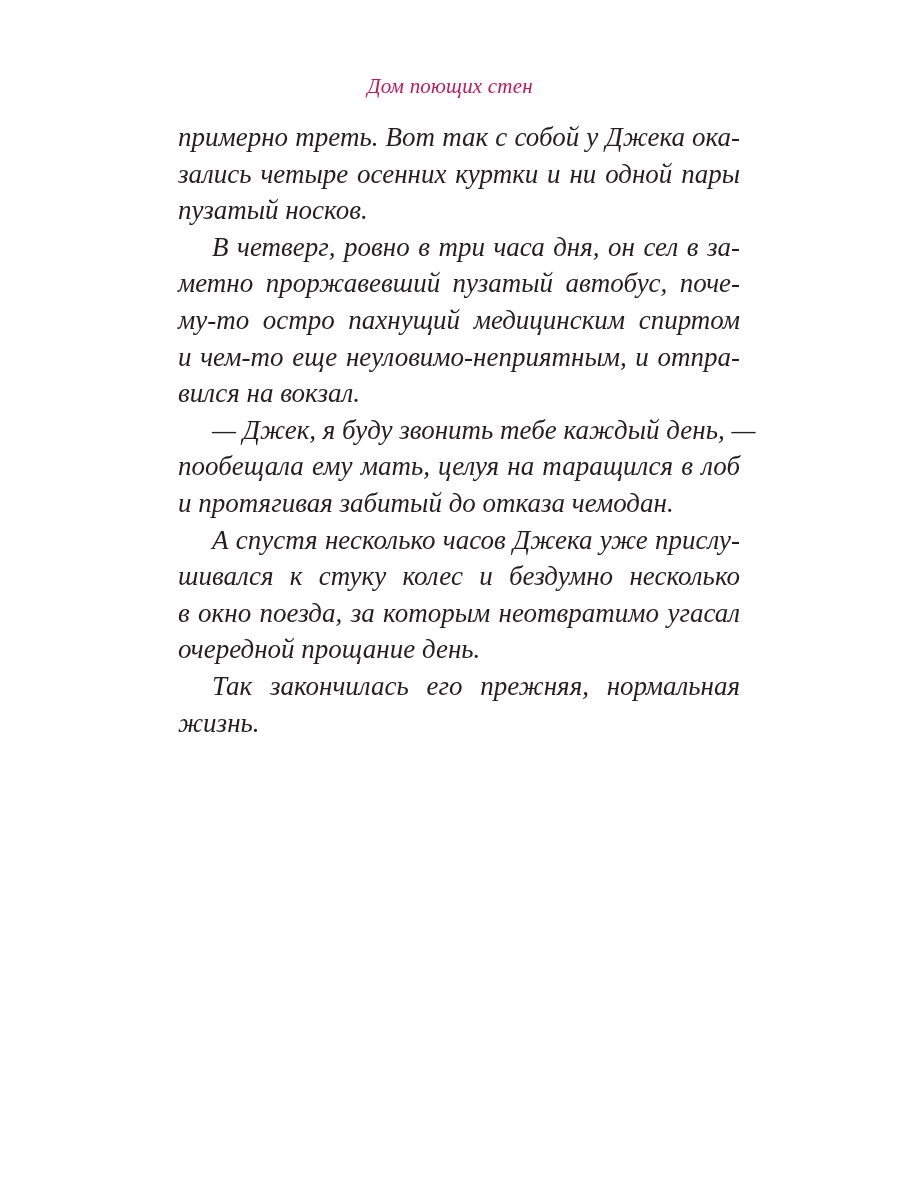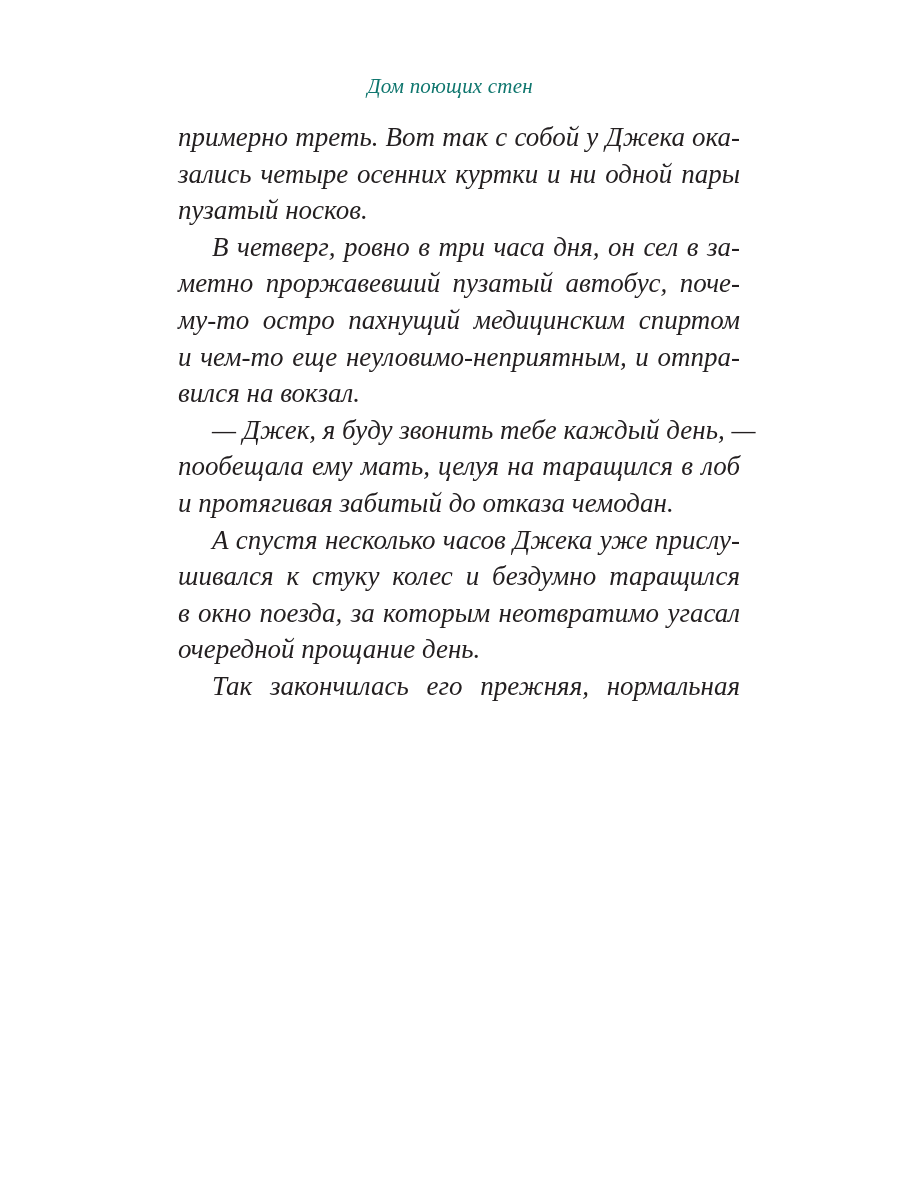--- a/index.html
+++ b/index.html
@@ -25,21 +25,21 @@
     .running-head {
       position: absolute;
       top: 74px;
       left: 0;
       width: 900px;
       text-align: center;
       font-family: "Liberation Serif", "DejaVu Serif", serif;
       font-style: italic;
       font-size: 21px;
       letter-spacing: 0.2px;
-      color: #0f766e;
+      color: #be185d;
     }
     .text-block {
       position: absolute;
       left: 178px;
       top: 119px;
       width: 562px;
       font-style: italic;
     }
     .line {
       height: 36.6px;
@@ -81,22 +81,23 @@
     </div>
 
     <div>
       <div class="line indent">— Джек, я буду звонить тебе каждый день, —</div>
       <div class="line">пообещала ему мать, целуя на таращился в лоб</div>
       <div class="line last">и протягивая забитый до отказа чемодан.</div>
     </div>
 
     <div>
       <div class="line indent">А спустя несколько часов Джека уже прислу-</div>
-      <div class="line">шивался к стуку колес и бездумно таращился</div>
+      <div class="line">шивался к стуку колес и бездумно несколько</div>
       <div class="line">в окно поезда, за которым неотвратимо угасал</div>
       <div class="line last">очередной прощание день.</div>
     </div>
 
     <div>
       <div class="line indent">Так закончилась его прежняя, нормальная</div>
+      <div class="line last">жизнь.</div>
     </div>
   </div>
 </div>
 
 </body></html>

